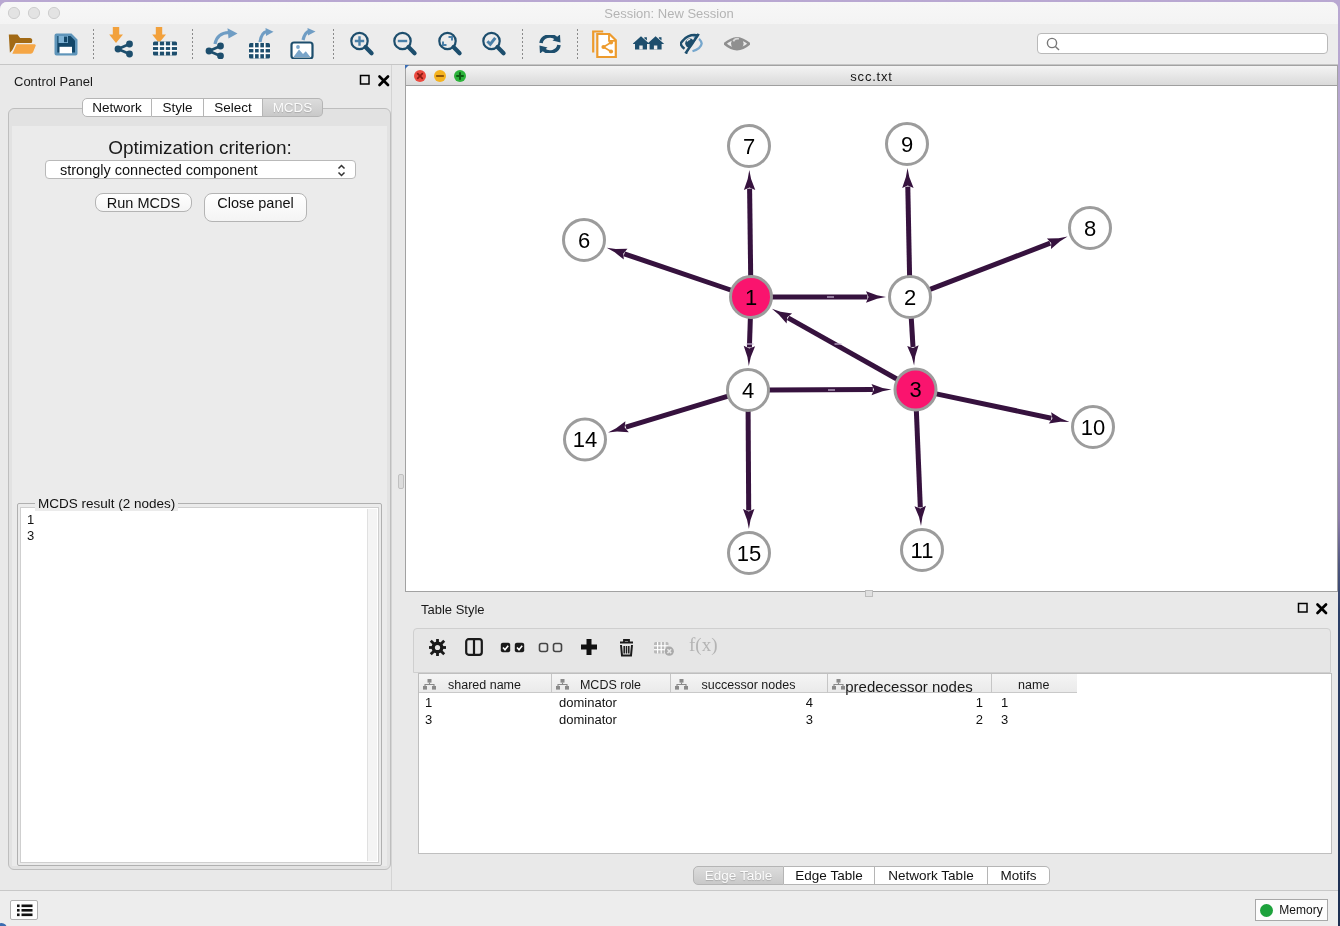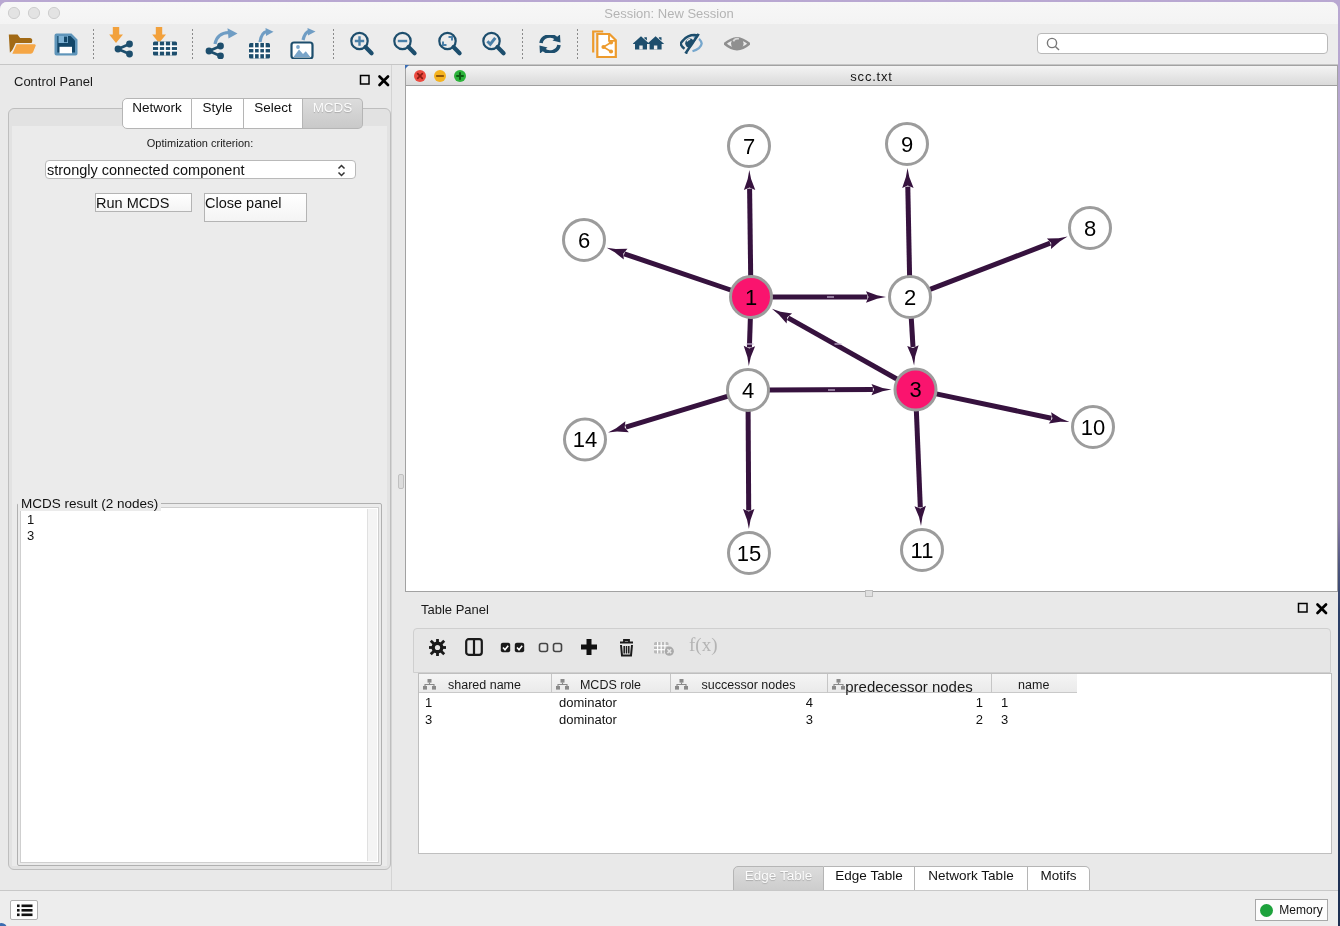--- a/index.html
+++ b/index.html
@@ -9,28 +9,28 @@
   background:linear-gradient(#f7f7f7,#f2f2f2); border-bottom:1px solid #c9c9c9;
   border-radius:7px 7px 0 0; }
 .titlebar .t { position:absolute; left:0; right:0; top:4px; text-align:center;
   font-size:13px; color:#b4b4b4; }
 .toolbar { position:absolute; left:0; top:22px; width:100%; height:41px;
   background:#ececec; border-bottom:1px solid #c6c6c6; }
 .search { position:absolute; left:1037px; top:9px; width:291px; height:21px;
   background:#fff; border:1px solid #b9b9b9; border-radius:4px; }
 .main { position:absolute; left:0; top:63px; width:100%; height:825px; background:#e9e9e9; }
 .cp-head { position:absolute; left:14px; top:9px; font-size:13px; color:#1a1a1a; }
-.tabstrip { position:absolute; display:flex; height:31px;margin-left:40px; }
+.tabstrip { position:absolute; display:flex; height:19px; }
 .tab { font-size:13.5px; color:#111; background:#fff; border:1px solid #b5b5b5;
   border-left:none; text-align:center; line-height:18px; }
 .tab.first { border-left:1px solid #b5b5b5; border-radius:5px 0 0 5px; }
 .tab.sel { background:linear-gradient(#dcdcdc,#c9c9c9); color:#fcfcfc;
   border-radius:0 5px 5px 0; text-shadow:0 1px 1px #aaa; }
 .btn { position:absolute; background:linear-gradient(#ffffff,#f4f4f4); border:1px solid #b4b4b4;
-  border-radius:0; font-size:14.5px; color:#111; text-align:left; }
+  border-radius:8px; font-size:14.5px; color:#111; text-align:center; }
 .netwin { position:absolute; left:405px; top:0px; width:933px; height:527px;
   border:1px solid #a2a2a2; background:#fff; }
 .netwin .bar { position:absolute; left:0; top:0; width:100%; height:20px;
   background:linear-gradient(#f4f4f4,#dadada); border-bottom:1px solid #9f9f9f; }
 .netwin .bar .t { position:absolute; left:0; right:0; top:3px; text-align:center;
   font-size:13px; letter-spacing:0.8px; color:#151515; }
 .tp-head { position:absolute; font-size:13px; color:#1a1a1a; }
 .ttoolbar { position:absolute; left:413px; top:563px; width:918px; height:45px;
   background:#e6e6e6; border:1px solid #cfcfcf; border-radius:4px 4px 0 0; }
 .tbl { position:absolute; left:418px; top:608px; width:914px; height:181px;
@@ -184,28 +184,28 @@
         <path d="M21.5,2.5 l8.5,8.5 M30,2.5 l-8.5,8.5" stroke="#000" stroke-width="2.7" stroke-linecap="round"></path>
       </svg>
       <div style="position:absolute;left:8px;top:43px;width:383px;height:762px;background:#e2e2e2;border:1px solid #bebebe;border-radius:6px"></div>
       <div style="position:absolute;left:12px;top:61px;width:375px;height:740px;background:#ebebeb"></div>
       <div class="tabstrip" style="left:82px;top:33px">
         <div class="tab first" style="width:70px">Network</div>
         <div class="tab" style="width:52px">Style</div>
         <div class="tab" style="width:59px">Select</div>
         <div class="tab sel" style="width:60px">MCDS</div>
       </div>
-      <div style="position:absolute;left:0;width:400px;top:72px;text-align:center;font-size:11px;color:#1a1a1a">Optimization criterion:</div>
-      <div style="position:absolute;left:45px;top:95px;width:311px;height:19px;background:#fff;border:1px solid #b9b9b9;border-radius:4px;font-size:14.5px;color:#111;line-height:18px;padding-left:1px">strongly connected component<svg width="9" height="13" viewBox="0 0 9 13" style="position:absolute;right:9px;top:3px">
+      <div style="position:absolute;left:0;width:400px;top:72px;text-align:center;font-size:19px;color:#1a1a1a">Optimization criterion:</div>
+      <div style="position:absolute;left:45px;top:95px;width:311px;height:19px;background:#fff;border:1px solid #b9b9b9;border-radius:4px;font-size:14.5px;color:#111;line-height:18px;padding-left:14px">strongly connected component<svg width="9" height="13" viewBox="0 0 9 13" style="position:absolute;right:9px;top:3px">
           <path d="M1.5,4.5 L4.5,1.5 L7.5,4.5 M1.5,8.5 L4.5,11.5 L7.5,8.5" fill="none" stroke="#333" stroke-width="1.5"></path>
         </svg></div>
       <div class="btn" style="left:95px;top:128px;width:97px;height:19px;line-height:18px">Run MCDS</div>
       <div class="btn" style="left:204px;top:128px;width:103px;height:29px;line-height:18px">Close panel</div>
       <fieldset style="position:absolute;left:17px;top:431px;width:365px;height:370px;border:1px solid #b0b0b0;border-radius:2px;background:#ebebeb">
-        <legend style="font-size:13.5px;color:#111;margin-left:0;padding:0 3px;position:relative;z-index:3;background:#ebebeb">MCDS result (2 nodes)</legend>
+        <legend style="font-size:13.5px;color:#111;margin-left:17px;padding:0 3px;position:relative;z-index:3;background:#ebebeb">MCDS result (2 nodes)</legend>
         <div style="position:absolute;left:2px;top:-4px;right:2px;bottom:2px;background:#fff;border:1px solid #cfcfcf">
           <div style="font-size:13px;color:#111;padding:4px 0 0 6px;line-height:16px">1<br>3</div>
           <div style="position:absolute;right:1px;top:1px;width:10px;bottom:1px;background:#f4f4f4;border-left:1px solid #e0e0e0"></div>
         </div>
       </fieldset>
       <div style="position:absolute;left:391px;top:0;width:1px;height:825px;background:#d4d4d4"></div>
       <div style="position:absolute;left:398px;top:409px;width:6px;height:15px;background:#dcdcdc;border:1px solid #c0c0c0;border-radius:2px"></div>
       <div class="netwin">
         <div class="bar">
           <svg style="position:absolute;left:0px;top:-1px" width="80" height="22">
@@ -272,21 +272,21 @@
           <text x="585" y="439.5" font-size="22" fill="#000" text-anchor="middle" dominant-baseline="central" font-family="Liberation Sans, sans-serif">14</text>
           <circle cx="1093" cy="427" r="20.5" fill="#ffffff" stroke="#9c9c9c" stroke-width="3"></circle>
           <text x="1093" y="427" font-size="22" fill="#000" text-anchor="middle" dominant-baseline="central" font-family="Liberation Sans, sans-serif">10</text>
           <circle cx="749" cy="553" r="20.5" fill="#ffffff" stroke="#9c9c9c" stroke-width="3"></circle>
           <text x="749" y="553" font-size="22" fill="#000" text-anchor="middle" dominant-baseline="central" font-family="Liberation Sans, sans-serif">15</text>
           <circle cx="922" cy="550" r="20.5" fill="#ffffff" stroke="#9c9c9c" stroke-width="3"></circle>
           <text x="922" y="550" font-size="22" fill="#000" text-anchor="middle" dominant-baseline="central" font-family="Liberation Sans, sans-serif">11</text>
         </svg>
       </div>
       <div style="position:absolute;left:865px;top:525px;width:8px;height:7px;background:#e0e0e0;border:1px solid #bdbdbd"></div>
-      <div class="tp-head" style="left:421px;top:537px">Table Panel</div>
+      <div class="tp-head" style="left:421px;top:537px">Table Style</div>
       <svg style="position:absolute;left:1296px;top:537px" width="34.0" height="14" viewBox="0 0 34 14">
         <rect x="2.5" y="1.5" width="8.5" height="8.5" fill="none" stroke="#000" stroke-width="1.5"></rect>
         <path d="M21.5,2.5 l8.5,8.5 M30,2.5 l-8.5,8.5" stroke="#000" stroke-width="2.7" stroke-linecap="round"></path>
       </svg>
       <div class="ttoolbar"></div>
       <svg style="position:absolute;left:429px;top:574px" width="17" height="17" viewBox="0 0 17 17">
         <rect x="7.1" y="-1" width="2.8" height="5" fill="#1a1a1a" transform="rotate(0 8.5 8.5)"></rect>
         <rect x="7.1" y="-1" width="2.8" height="5" fill="#1a1a1a" transform="rotate(45 8.5 8.5)"></rect>
         <rect x="7.1" y="-1" width="2.8" height="5" fill="#1a1a1a" transform="rotate(90 8.5 8.5)"></rect>
         <rect x="7.1" y="-1" width="2.8" height="5" fill="#1a1a1a" transform="rotate(135 8.5 8.5)"></rect>

